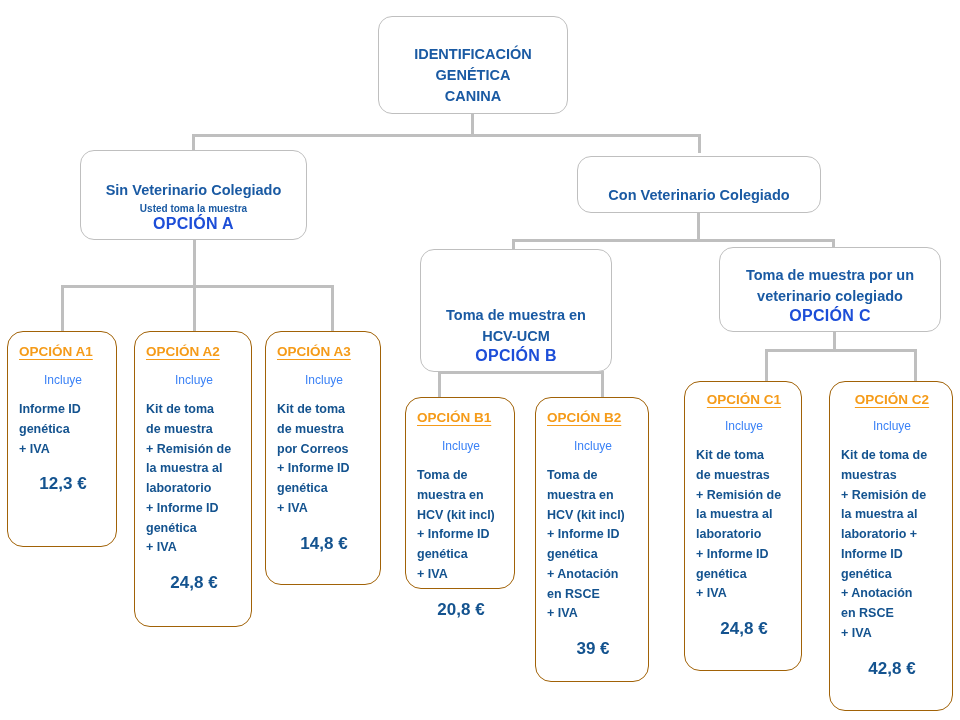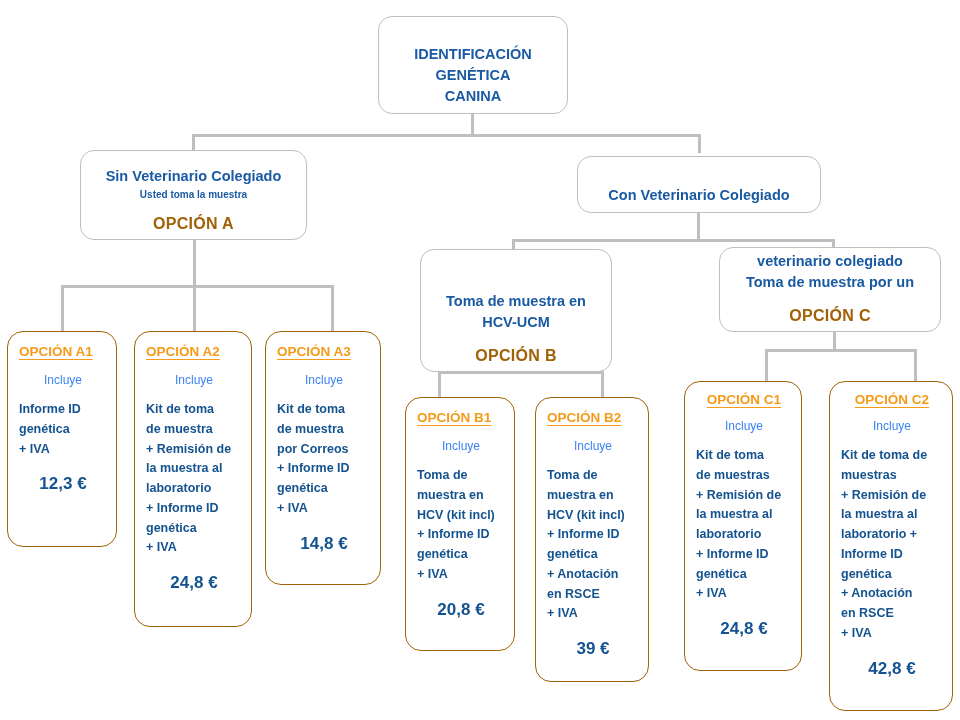--- a/index.html
+++ b/index.html
@@ -49,22 +49,21 @@
   }
   .node .l2 {
     font-weight: bold;
     font-size: 10px;
     line-height: 1.35;
     color: #1a5aa3;
   }
   .node .opt {
     font-weight: bold;
     font-size: 16px;
-    color: #a16207;
-    margin-top: 14px;
+    color: #1d4ed8;
     letter-spacing: 0.3px;
   }
 
   
   .card {
     position: absolute;
     box-sizing: border-box;
     border: 1px solid #a16207;
     border-radius: 16px;
     background: #ffffff;
@@ -152,22 +151,22 @@
     <div class="l1">Con Veterinario Colegiado</div>
   </div>
 
   <div class="box node" style="left:420px; top:249px; width:192px; height:123px;">
     <div class="l1">Toma de muestra en</div>
     <div class="l1">HCV-UCM</div>
     <div class="opt">OPCIÓN B</div>
   </div>
 
   <div class="box node" style="left:719px; top:247px; width:222px; height:85px;">
+    <div class="l1">Toma de muestra por un</div>
     <div class="l1">veterinario colegiado</div>
-    <div class="l1">Toma de muestra por un</div>
     <div class="opt">OPCIÓN C</div>
   </div>
 
   <div class="card" style="left:7px; top:331px; width:110px; height:216px;">
     <span class="title">OPCIÓN A1</span>
     <span class="incluye">Incluye</span>
     <span class="desc">Informe ID
 genética
 + IVA</span>
     <span class="price">12,3 €</span>
@@ -192,21 +191,21 @@
     <span class="incluye">Incluye</span>
     <span class="desc">Kit de toma
 de muestra
 por Correos
 + Informe ID
 genética
 + IVA</span>
     <span class="price">14,8 €</span>
   </div>
 
-  <div class="card" style="left:405px; top:397px; width:110px; height:254px;">
+  <div class="card" style="left:405px; top:397px; width:110px; height:192px;">
     <span class="title">OPCIÓN B1</span>
     <span class="incluye">Incluye</span>
     <span class="desc">Toma de
 muestra en
 HCV (kit incl)
 + Informe ID
 genética
 + IVA</span>
     <span class="price">20,8 €</span>
   </div>

